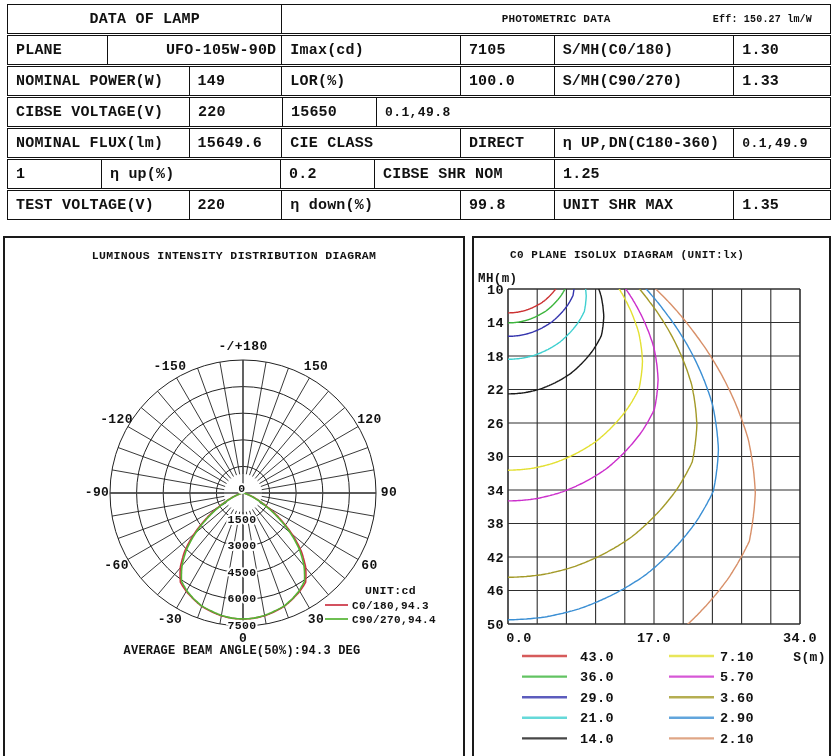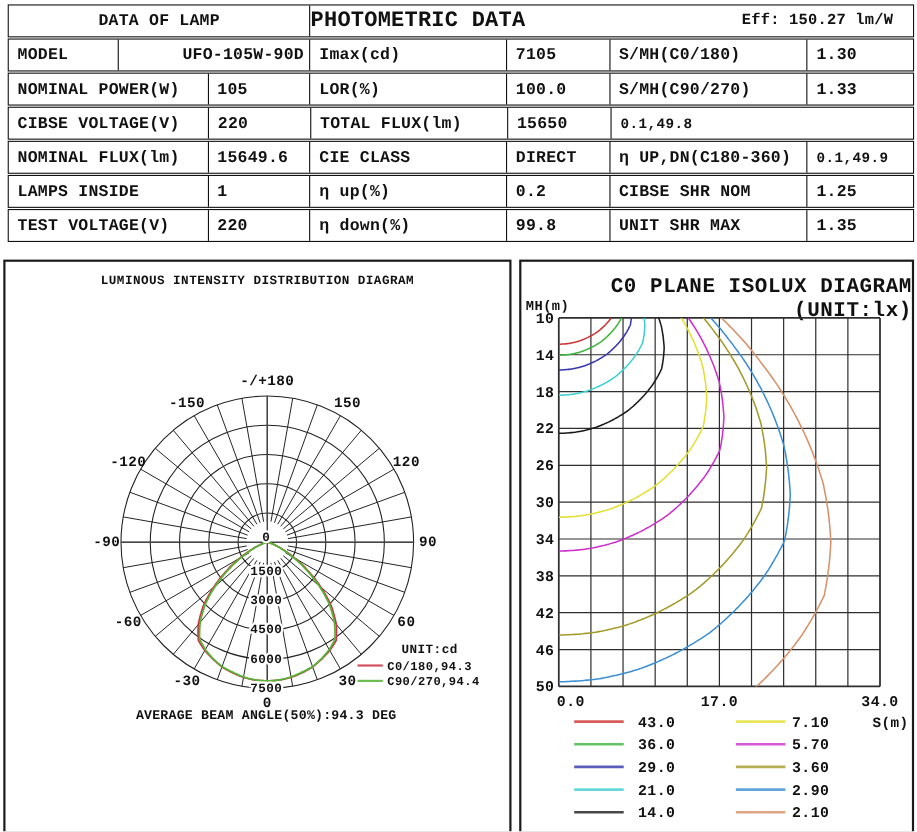--- a/index.html
+++ b/index.html
@@ -8,80 +8,78 @@
   
   #lamp-table{position:absolute;left:7px;top:4px;width:824px;}
   .trow{display:flex;border:1.5px solid #111;box-sizing:border-box;height:30px;margin-bottom:1px;background:#fff;}
   .tcell{box-sizing:border-box;display:flex;align-items:center;padding-left:8px;
          font-weight:bold;font-size:15px;letter-spacing:0.2px;white-space:nowrap;overflow:hidden;}
   .tcell + .tcell{border-left:1.5px solid #111;}
   .tcell.right{justify-content:flex-end;padding-right:5px;padding-left:0;}
   .tcell.small{font-size:13px;letter-spacing:0.4px;}
   .hcellL{justify-content:center;padding-left:0;}
   .hcellR{position:relative;padding-left:0;}
-  .hcenter{position:absolute;left:0;right:0;text-align:left;font-weight:bold;font-size:20px;}
-  .heff{position:absolute;right:18px;font-weight:bold;font-size:14px;}
+  .hcenter{position:absolute;left:0;right:0;text-align:center;font-weight:bold;font-size:11px;}
+  .heff{position:absolute;right:18px;font-weight:bold;font-size:10px;}
   
   .panel{position:absolute;top:236px;height:518px;border:2px solid #1a1a1a;background:#fff;box-sizing:content-box;}
   #polar-panel{left:3px;width:458px;}
   #isolux-panel{left:472px;width:355px;}
   .ptitle{position:absolute;left:0;right:0;top:11px;text-align:center;font-weight:bold;
           font-size:11.5px;letter-spacing:0.4px;}
-  .ptitle2{position:absolute;left:0;right:0;top:11px;text-align:right;font-weight:bold;
-           font-size:19px;letter-spacing:0.5px;padding-left:36px;}
+  .ptitle2{position:absolute;left:0;right:0;top:11px;text-align:left;font-weight:bold;
+           font-size:11px;letter-spacing:0.5px;padding-left:36px;}
   svg{position:absolute;left:0;top:0;}
   svg text{font-family:"Liberation Mono","DejaVu Sans Mono",monospace;font-weight:bold;fill:#111;}
 </style>
 </head>
 <body>
 
 <div id="app">
 
   <div id="lamp-table">
     <div class="trow">
       <div class="tcell hcellL" style="width:274px">DATA OF LAMP</div>
       <div class="tcell hcellR" style="width:550px">
         <span class="hcenter">PHOTOMETRIC DATA</span>
         <span class="heff">Eff: 150.27 lm/W</span>
       </div>
     </div>
 
   <div class="trow">
-        <div class="tcell" style="width: 99px;">MODEL</div>
+        <div class="tcell" style="width: 99px;">PLANE</div>
         <div class="tcell right" style="width: 175px;">UFO-105W-90D</div>
         <div class="tcell" style="width: 179px;">Imax(cd)</div>
         <div class="tcell" style="width: 94px;">7105</div>
         <div class="tcell" style="width: 180px;">S/MH(C0/180)</div>
         <div class="tcell" style="width: 97px;">1.30</div>
       </div>
       <div class="trow">
         <div class="tcell" style="width: 181px;">NOMINAL POWER(W)</div>
-        <div class="tcell" style="width: 93px;">105</div>
+        <div class="tcell" style="width: 93px;">149</div>
         <div class="tcell" style="width: 179px;">LOR(%)</div>
         <div class="tcell" style="width: 94px;">100.0</div>
         <div class="tcell" style="width: 180px;">S/MH(C90/270)</div>
         <div class="tcell" style="width: 97px;">1.33</div>
       </div>
       <div class="trow">
         <div class="tcell" style="width: 181px;">CIBSE VOLTAGE(V)</div>
         <div class="tcell" style="width: 93px;">220</div>
-        <div class="tcell" style="width: 179px;">TOTAL FLUX(lm)</div>
         <div class="tcell" style="width: 94px;">15650</div>
         <div class="tcell small" style="width: 97px;">0.1,49.8</div>
       </div>
       <div class="trow">
         <div class="tcell" style="width: 181px;">NOMINAL FLUX(lm)</div>
         <div class="tcell" style="width: 93px;">15649.6</div>
         <div class="tcell" style="width: 179px;">CIE CLASS</div>
         <div class="tcell" style="width: 94px;">DIRECT</div>
         <div class="tcell" style="width: 180px;">η UP,DN(C180-360)</div>
         <div class="tcell small" style="width: 97px;">0.1,49.9</div>
       </div>
       <div class="trow">
-        <div class="tcell" style="width: 181px;">LAMPS INSIDE</div>
         <div class="tcell" style="width: 93px;">1</div>
         <div class="tcell" style="width: 179px;">η up(%)</div>
         <div class="tcell" style="width: 94px;">0.2</div>
         <div class="tcell" style="width: 180px;">CIBSE SHR NOM</div>
         <div class="tcell" style="width: 97px;">1.25</div>
       </div>
       <div class="trow">
         <div class="tcell" style="width: 181px;">TEST VOLTAGE(V)</div>
         <div class="tcell" style="width: 93px;">220</div>
         <div class="tcell" style="width: 179px;">η down(%)</div>

